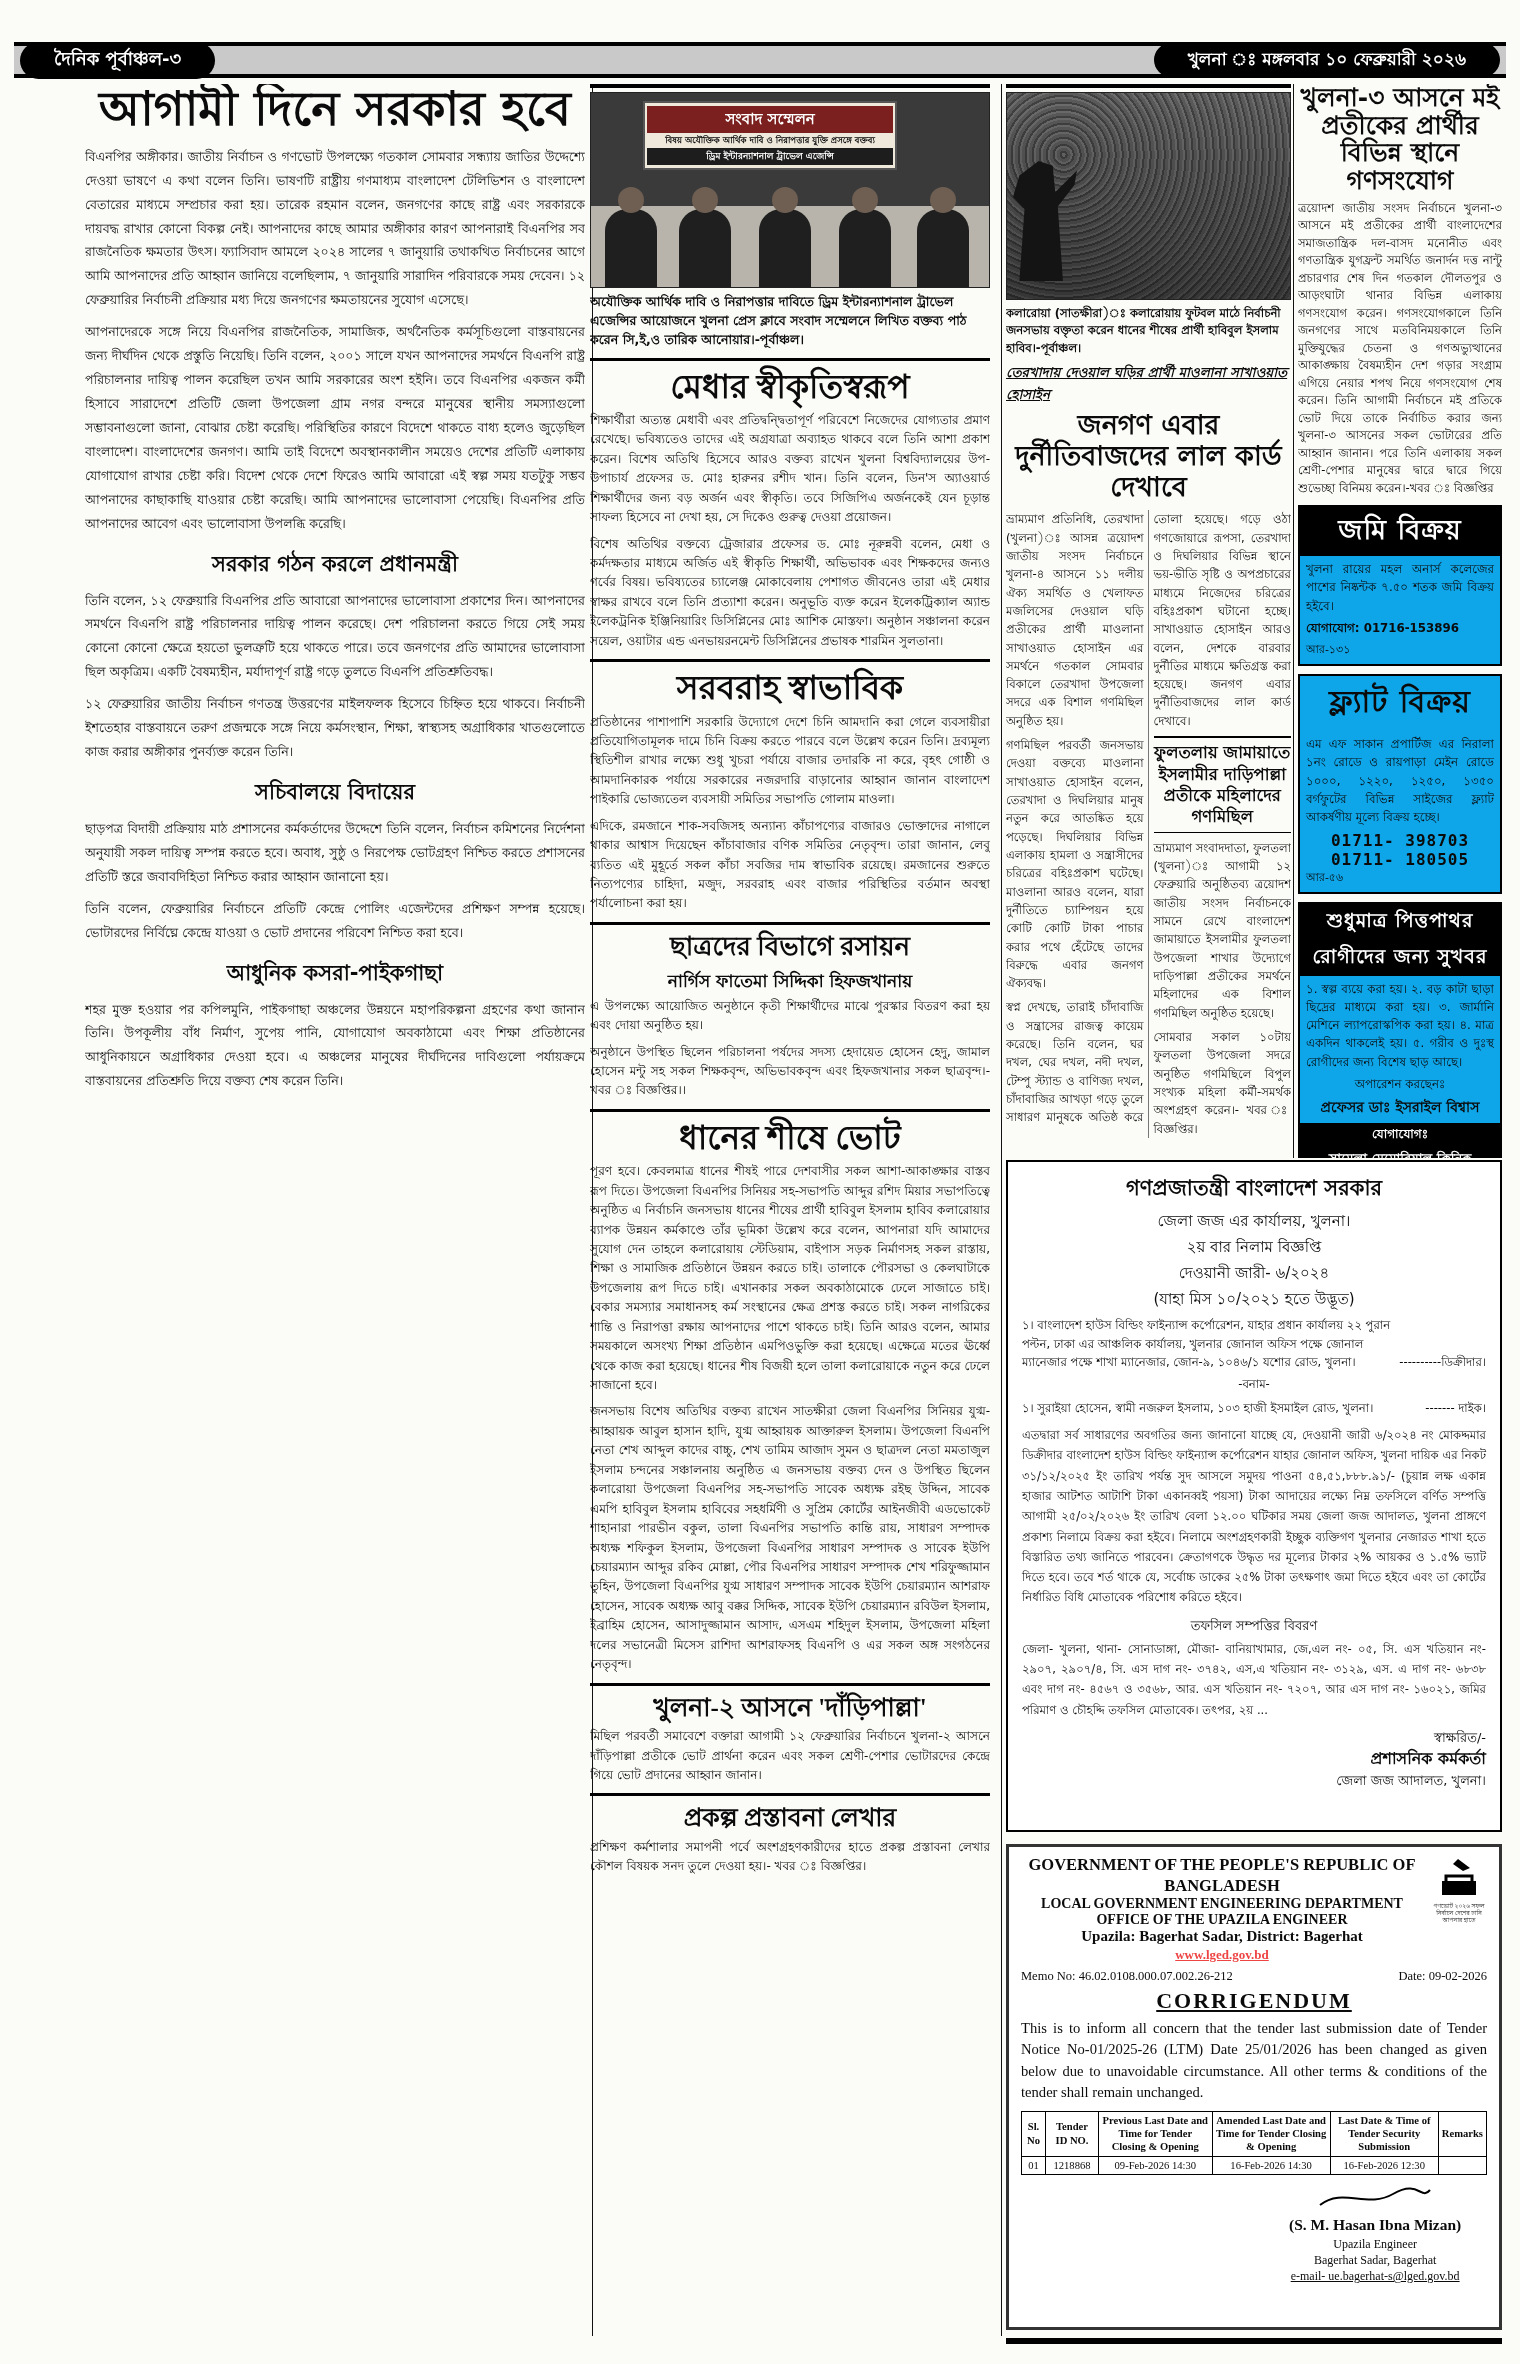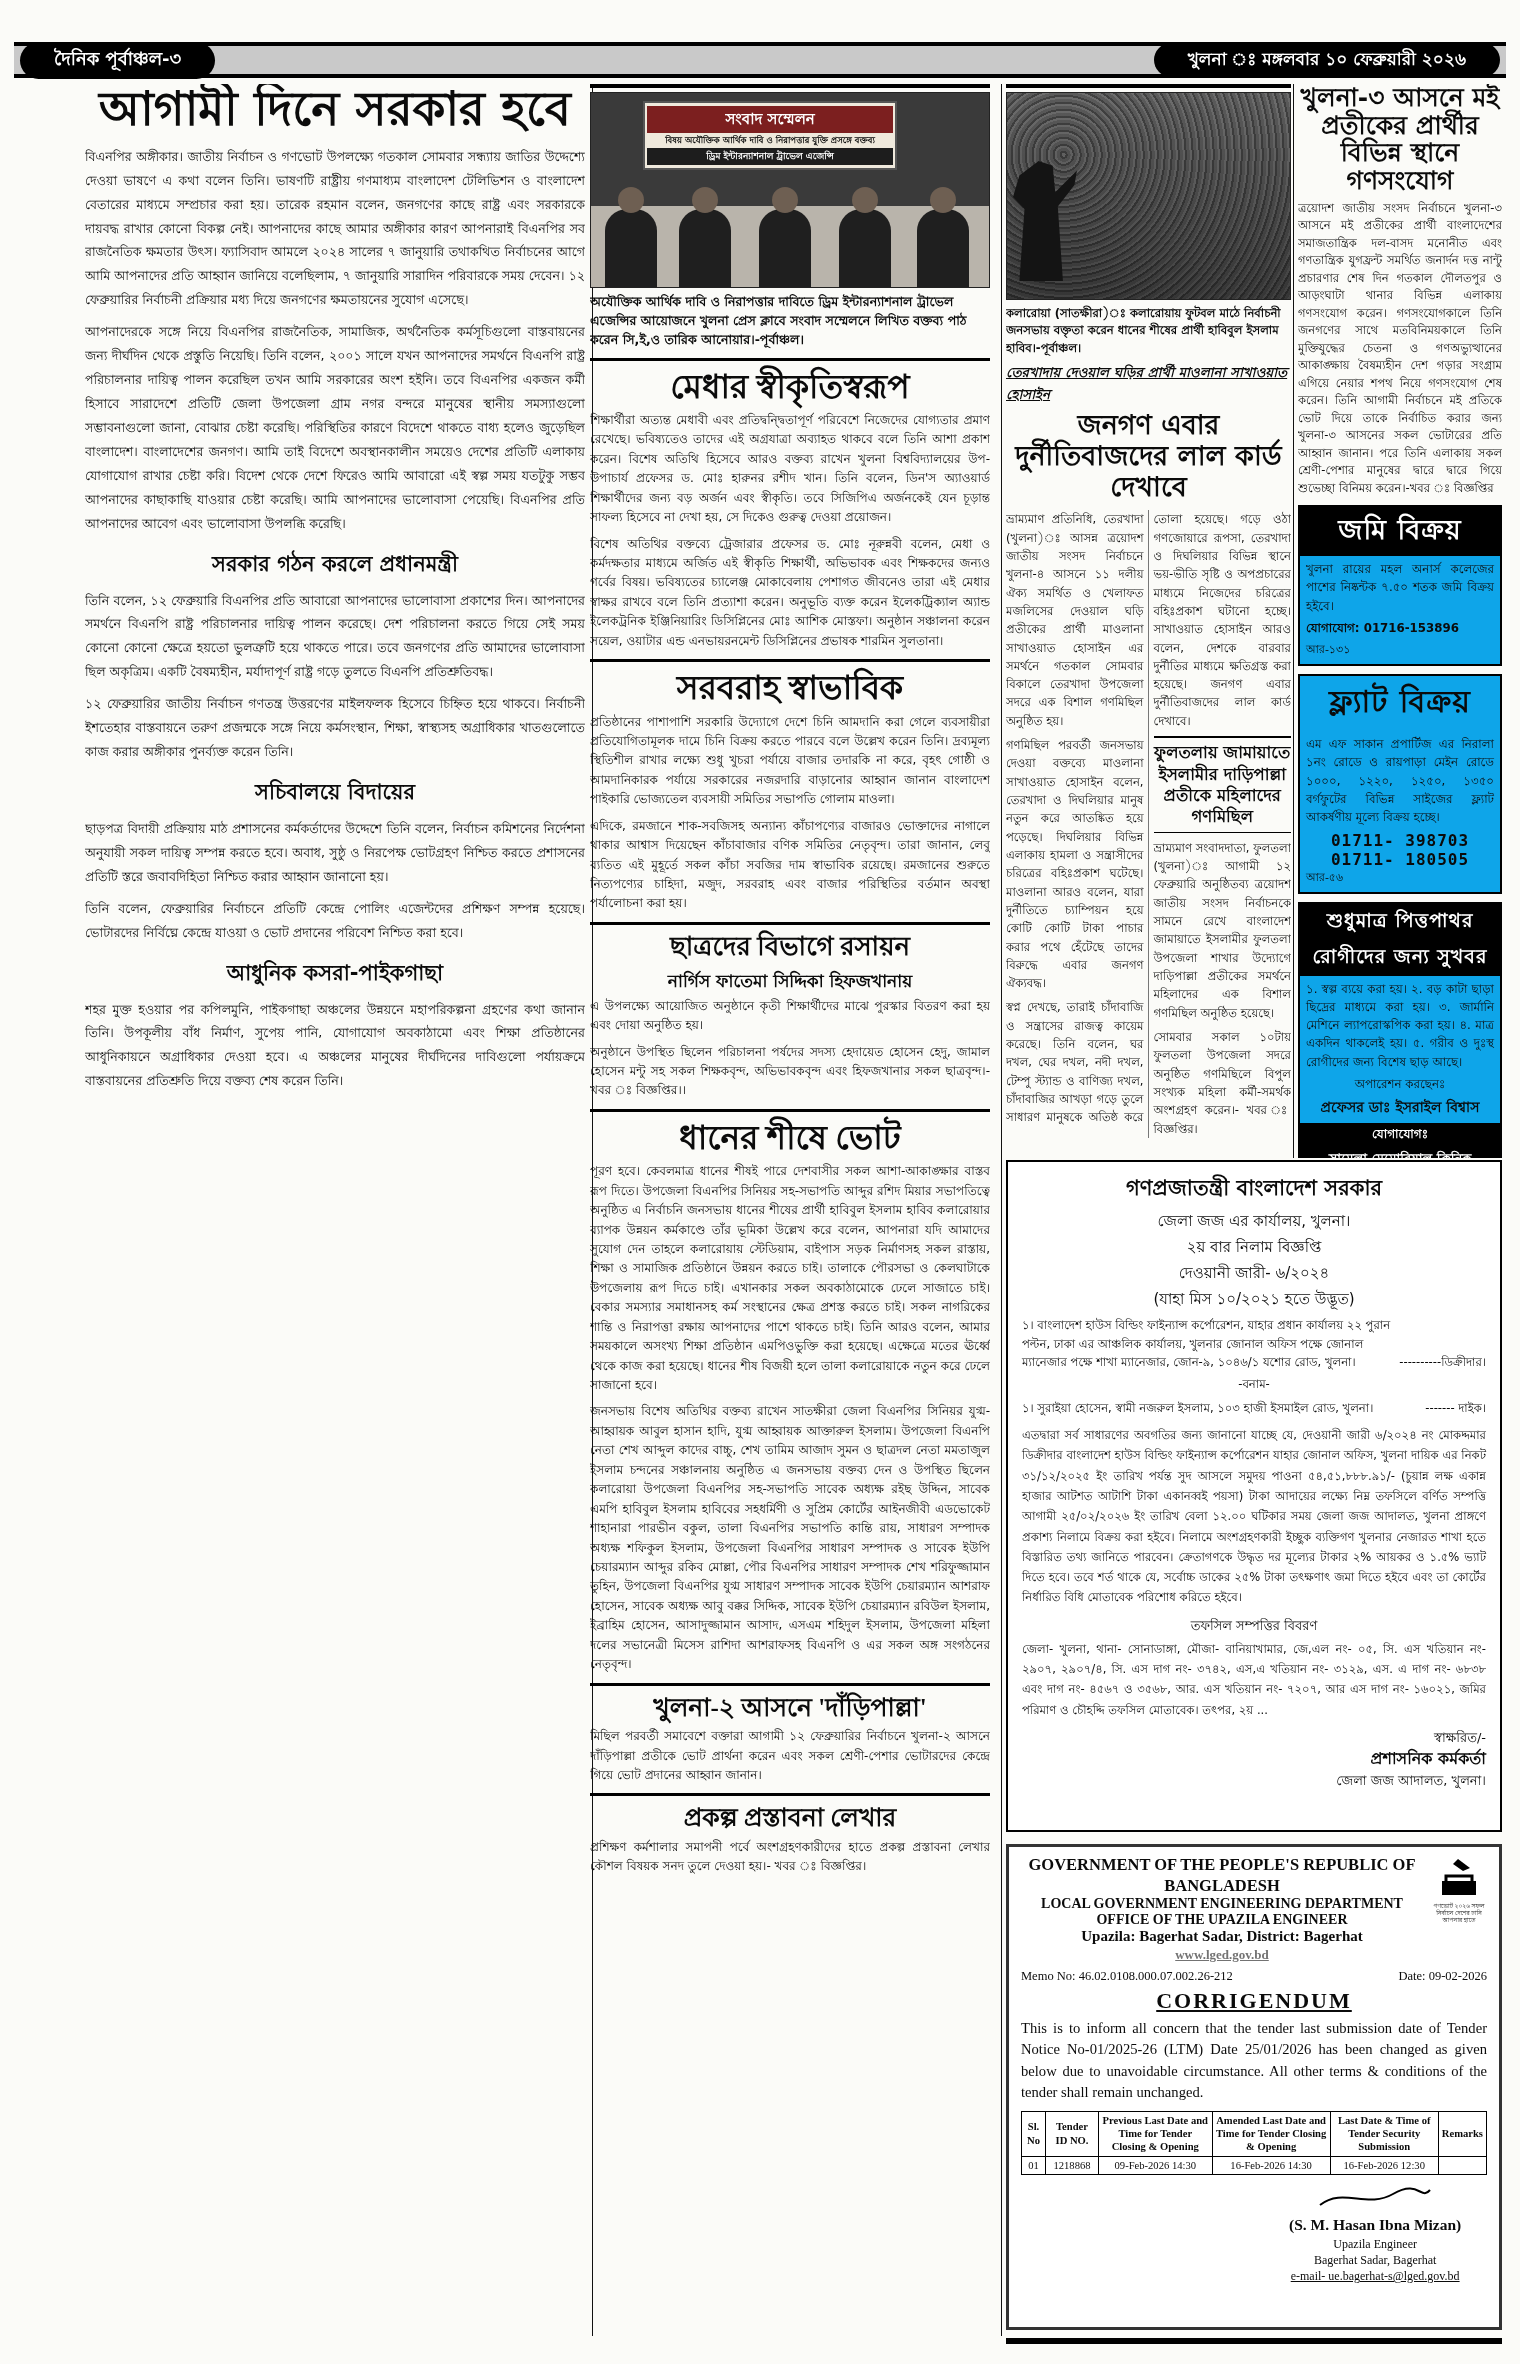--- a/index.html
+++ b/index.html
@@ -71,21 +71,21 @@
   
   #lged{position:absolute;left:1006px;top:1844px;width:496px;height:486px;border:3px solid #333;
         box-sizing:border-box;padding:8px 12px;background:#fff;overflow:hidden;
         font-family:"Liberation Serif","DejaVu Serif",serif;}
   .gov-h{display:flex;gap:8px;align-items:flex-start;}
   .gov-lines{flex:1;text-align:center;}
   .gov1{font-size:16.5px;font-weight:bold;line-height:1.25;}
   .gov2{font-size:14px;font-weight:bold;}
   .gov3{font-size:14px;font-weight:bold;}
   .gov4{font-size:15px;font-weight:bold;}
-  .gov-url{font-size:13px;font-weight:bold;text-decoration:underline;color:#737373;}
+  .gov-url{font-size:13px;font-weight:bold;text-decoration:underline;color:#ef4444;}
   .memo-row{display:flex;justify-content:space-between;font-size:12.5px;margin:6px 0 2px;}
   .corr-t{font-size:22px;font-weight:bold;text-align:center;text-decoration:underline;letter-spacing:2px;margin:4px 0;}
   .corr-p{font-size:14.6px;line-height:1.45;text-align:justify;margin:4px 0 8px;}
   table.tender{border-collapse:collapse;width:100%;}
   table.tender th,table.tender td{border:1.5px solid #000;font-size:10.6px;padding:2px 3px;text-align:center;line-height:1.25;}
   table.tender th{font-weight:bold;}
   .lged-sig{margin-top:10px;margin-left:52%;text-align:center;font-size:12px;line-height:1.35;}
   .lged-sig .nm{font-weight:bold;font-size:15.5px;}
   .lged-sig .em{text-decoration:underline;}
   .logo-caps{font-size:6px;line-height:1.2;text-align:center;color:#222;}

